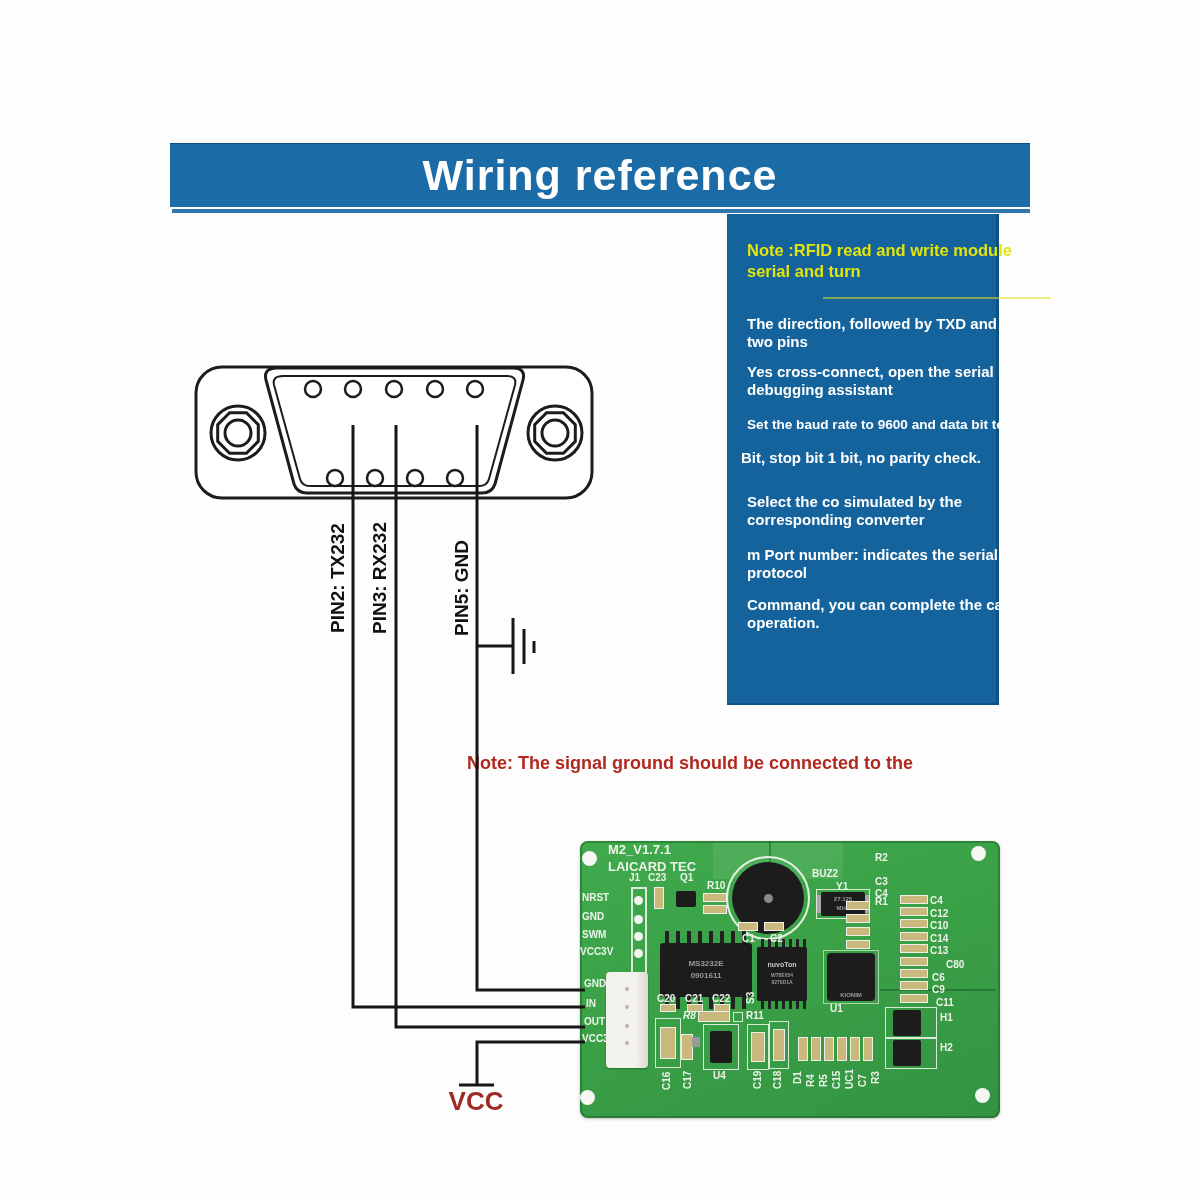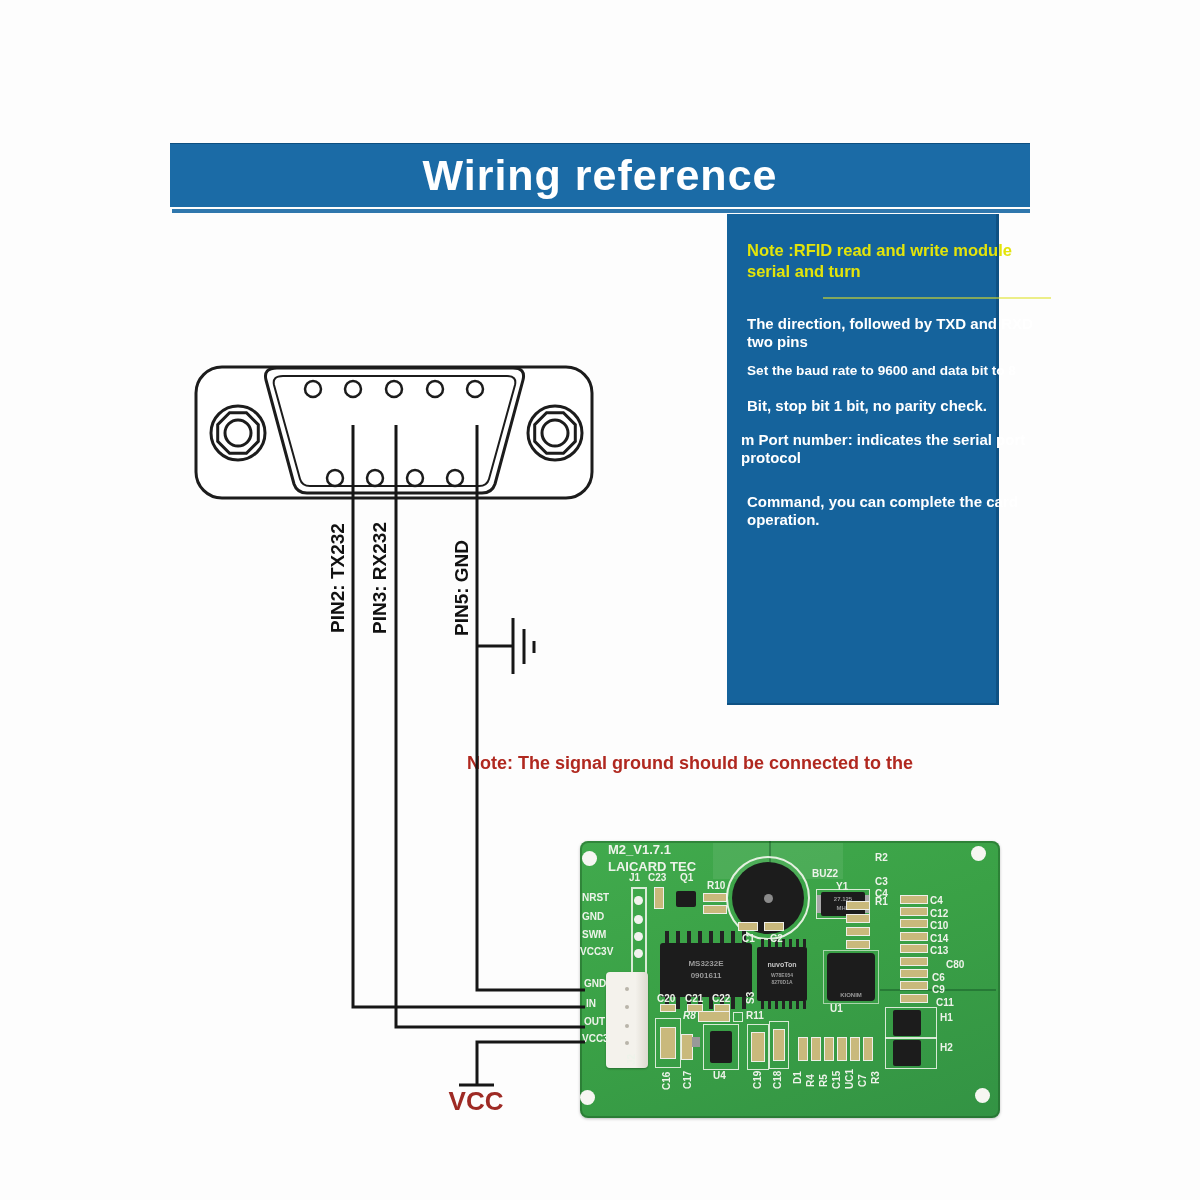--- a/index.html
+++ b/index.html
@@ -56,22 +56,24 @@
   <div class="banner">
     <span>Wiring reference</span>
   </div>
   <div class="banner-line"></div>
 
   <div class="panel">
     <div class="panel-heading">Note :RFID read and write module serial and turn</div>
     <div class="heading-underline"></div>
     <div class="paras" id="paras">
         <p>The direction, followed by TXD and RXD two pins</p>
+        <p>Yes cross-connect, open the serial debugging assistant</p>
         <p class="p-small">Set the baud rate to 9600 and data bit to 8</p>
         <p>Bit, stop bit 1 bit, no parity check.</p>
+        <p>Select the co simulated by the corresponding converter</p>
         <p>m Port number: indicates the serial port protocol</p>
         <p>Command, you can complete the card operation.</p>
       </div>
   </div>
 
   <div id="pins">
       <div class="pinnum" style="left: 306px; top: 402px;">1</div>
       <div class="pinnum" style="left: 346px; top: 402px;">2</div>
       <div class="pinnum" style="left: 387px; top: 402px;">3</div>
       <div class="pinnum" style="left: 428px; top: 402px;">4</div>

